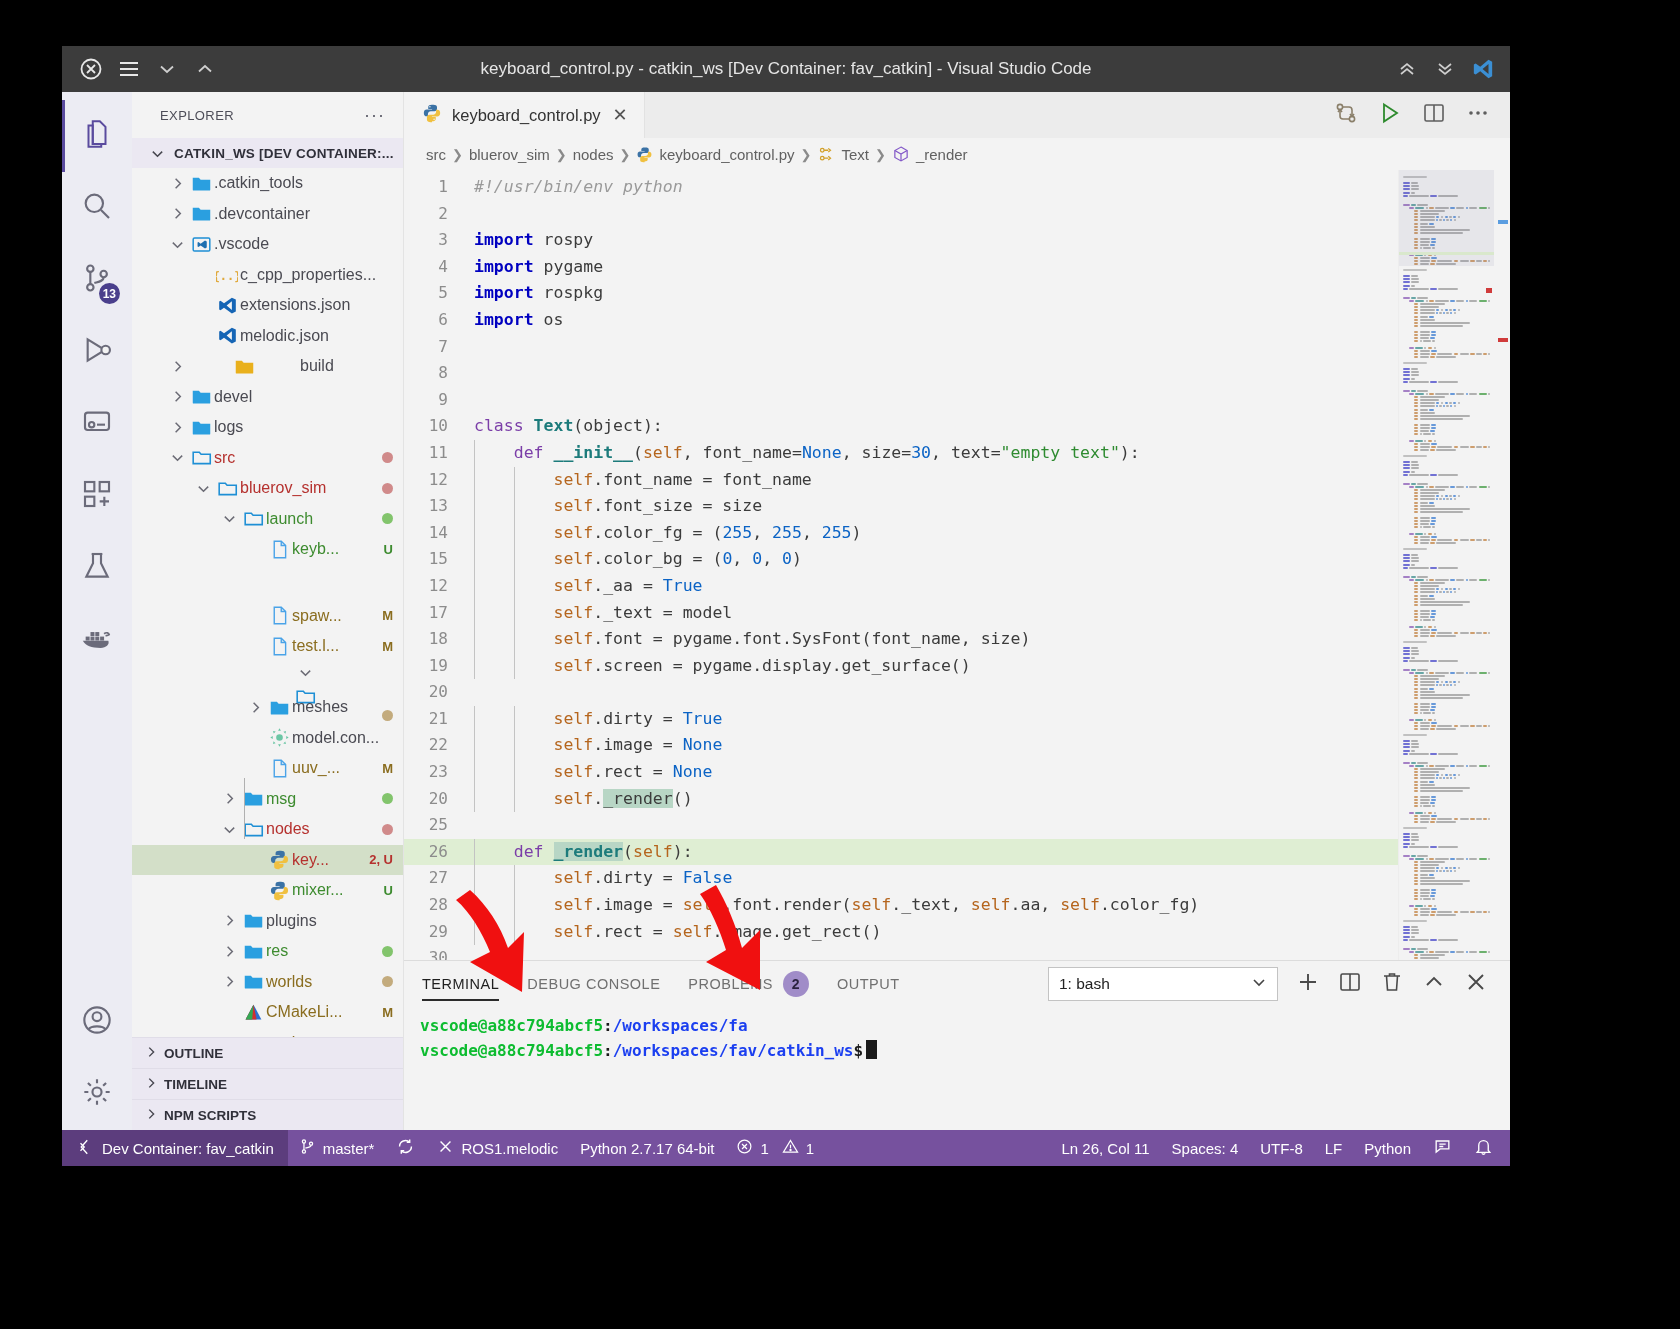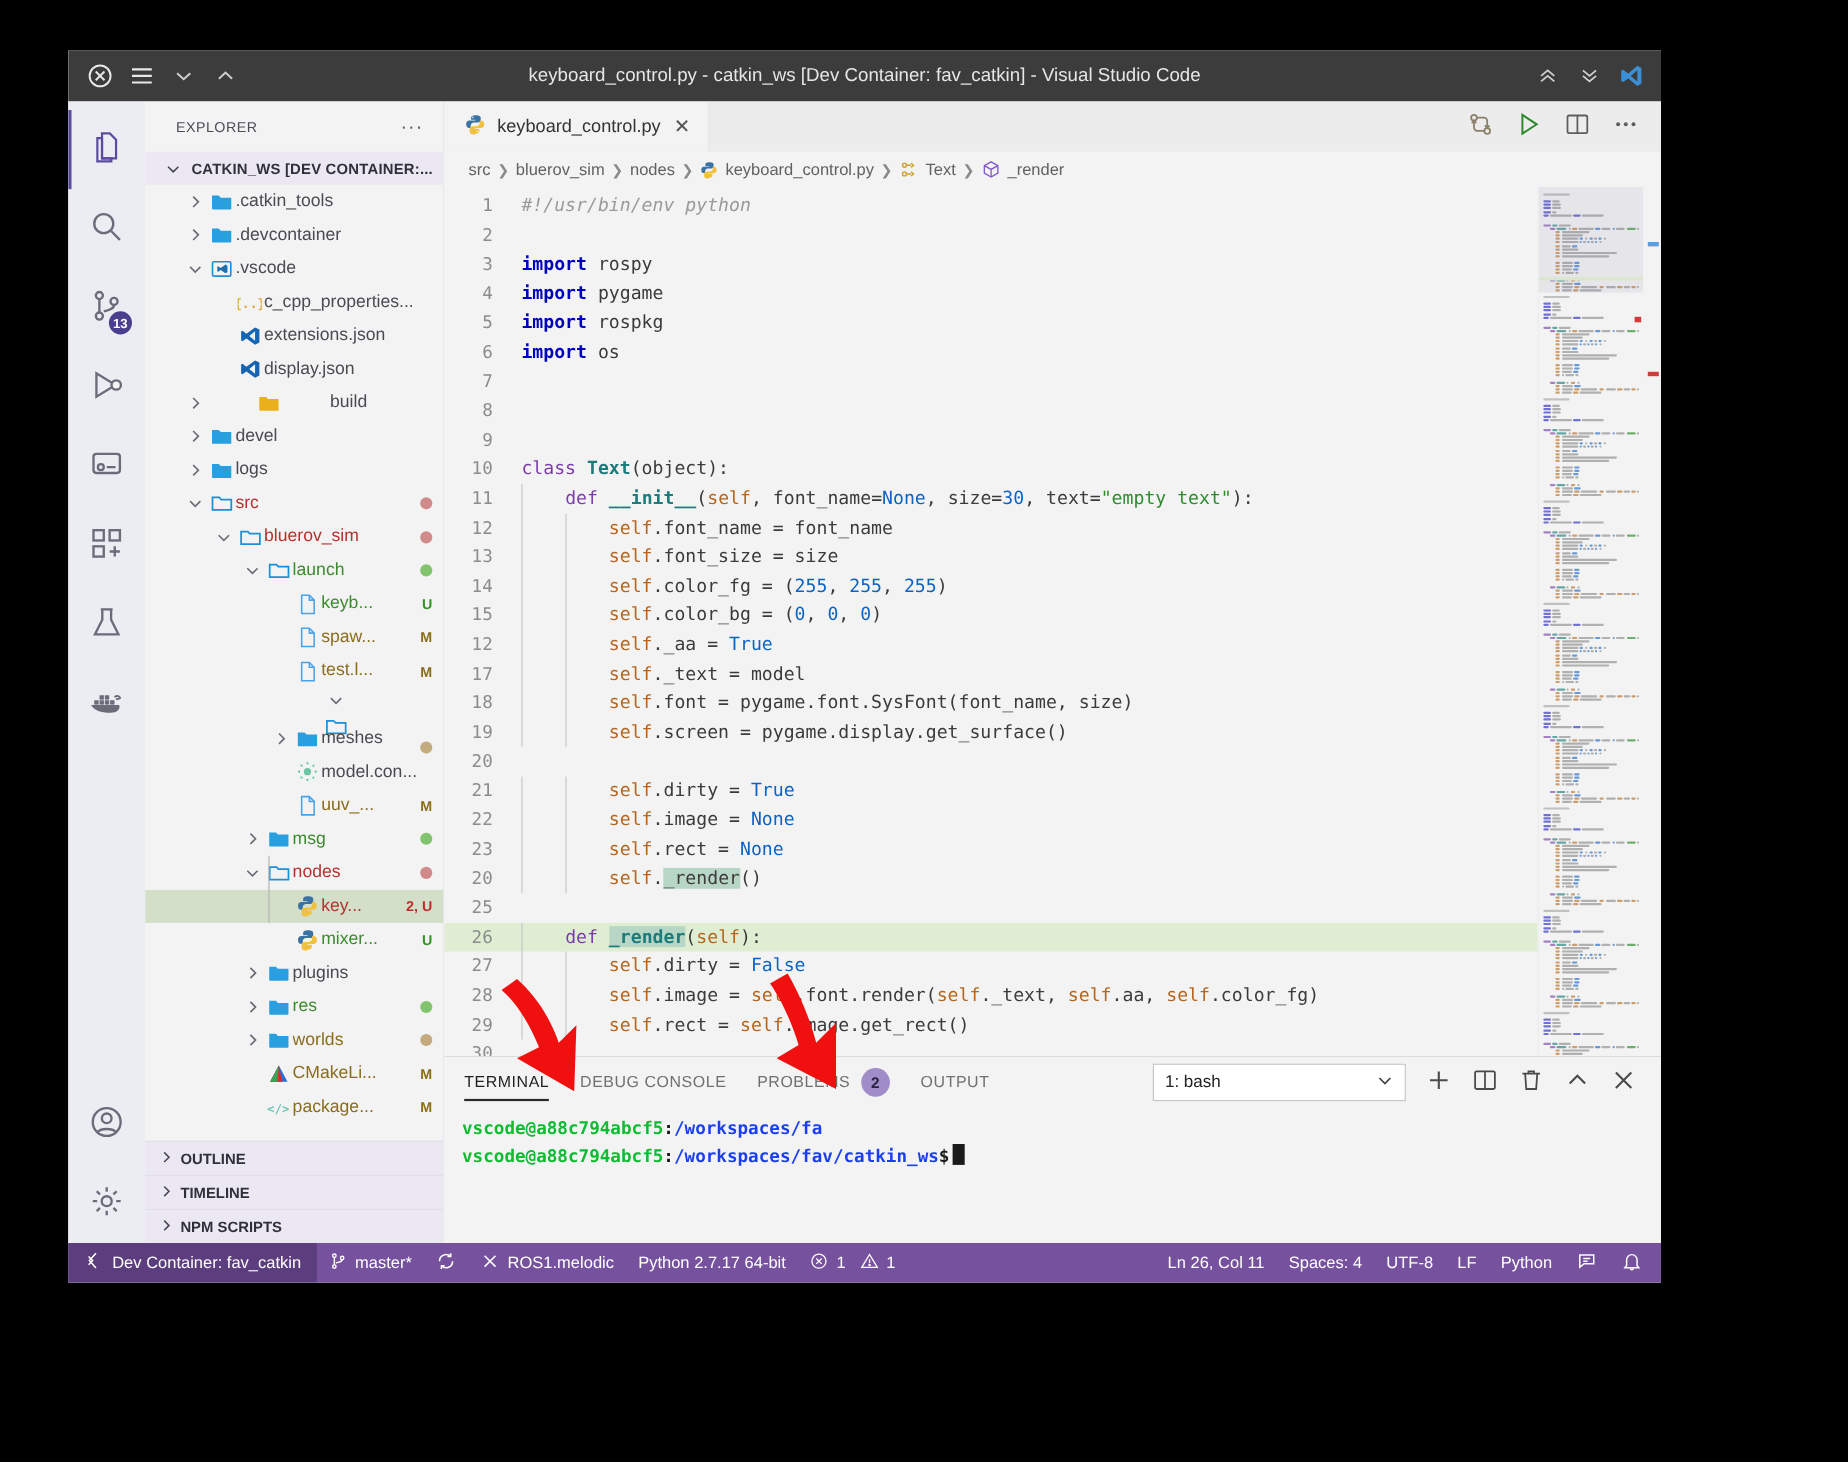--- a/index.html
+++ b/index.html
@@ -445,21 +445,21 @@
                 </span>
                 <span class="flabel" style="color: rgb(74, 74, 82);">extensions.json</span>
               </div>
               <div class="row" style="padding-left: 60px;">
                 <span class="chev"></span>
                 <span class="ficon">
                   <svg width="21" height="21" viewBox="0 0 24 24">
                     <path d="M17 3 L21.5 5.2 V18.8 L17 21 L8 14.5 L4 17.5 L2.5 16.6 V7.4 L4 6.5 L8 9.5 Z M17 7 L11 12 L17 17 Z" fill="#1565b5"></path>
                   </svg>
                 </span>
-                <span class="flabel" style="color: rgb(74, 74, 82);">display.json</span>
+                <span class="flabel" style="color: rgb(74, 74, 82);">melodic.json</span>
               </div>
               <div class="row" style="padding-left: 34px; gap: 43px;">
                 <span class="chev">
                   <svg width="15" height="15" viewBox="0 0 16 16">
                     <path d="M6 3 L11 8 L6 13" fill="none" stroke="#6b6b75" stroke-width="1.6"></path>
                   </svg>
                 </span>
                 <span class="ficon">
                   <svg width="21" height="21" viewBox="0 0 24 24">
                     <path d="M2 5.5 h7 l2 2.2 h11 V19 a1 1 0 0 1 -1 1 H3 a1 1 0 0 1 -1 -1 Z" fill="#e9b01c"></path>
@@ -539,21 +539,21 @@
                 <span class="chev"></span>
                 <span class="ficon">
                   <svg width="21" height="21" viewBox="0 0 24 24">
                     <path d="M6 2.5 h8 l5 5 V21.5 H6 Z" fill="none" stroke="#4aa3e8" stroke-width="1.6"></path>
                     <path d="M14 2.5 V7.5 h5" fill="none" stroke="#4aa3e8" stroke-width="1.6"></path>
                   </svg>
                 </span>
                 <span class="flabel" style="color: rgb(61, 139, 47);">keyb...</span>
                 <span class="fstatus" style="color: rgb(61, 139, 47);">U</span>
               </div>
-              <div class="row" style="padding-left: 112px;">
+              <div class="row" style="padding-left: 112px; margin-top: 36px;">
                 <span class="chev"></span>
                 <span class="ficon">
                   <svg width="21" height="21" viewBox="0 0 24 24">
                     <path d="M6 2.5 h8 l5 5 V21.5 H6 Z" fill="none" stroke="#4aa3e8" stroke-width="1.6"></path>
                     <path d="M14 2.5 V7.5 h5" fill="none" stroke="#4aa3e8" stroke-width="1.6"></path>
                   </svg>
                 </span>
                 <span class="flabel" style="color: rgb(138, 109, 31);">spaw...</span>
                 <span class="fstatus" style="color: rgb(138, 109, 31);">M</span>
               </div>

